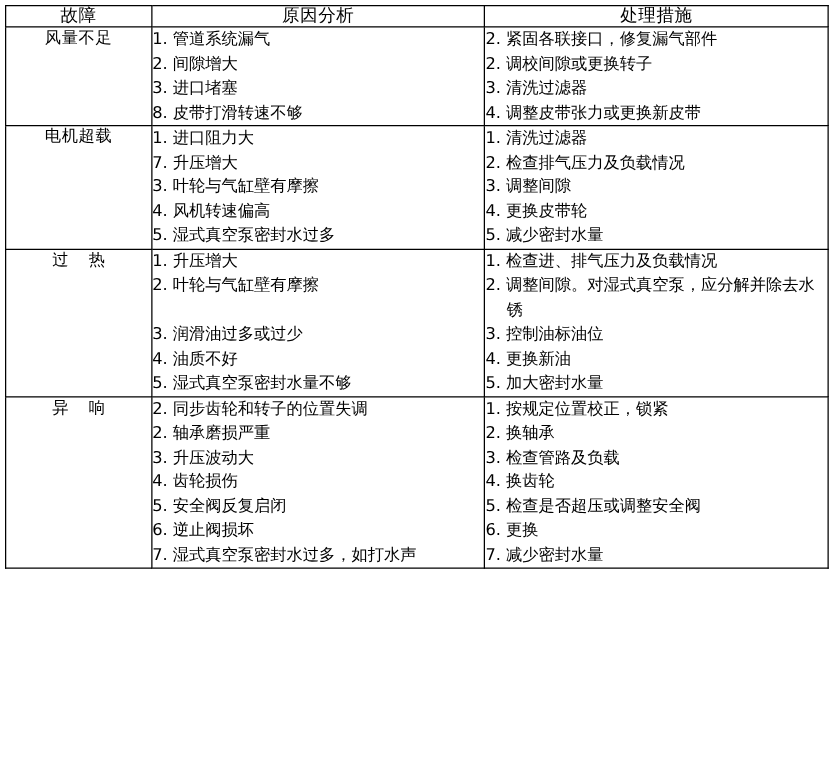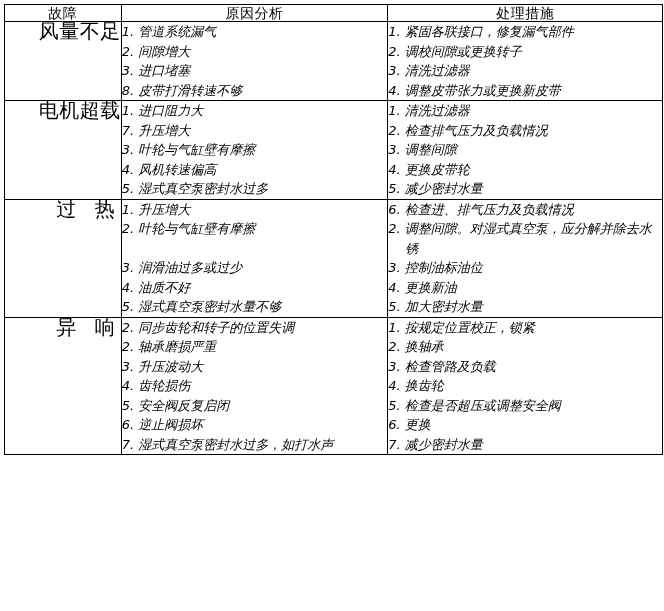--- a/index.html
+++ b/index.html
@@ -42,44 +42,43 @@
   .hdr-cell {
     text-align: center;
     font-size: 14px;
     line-height: 16px;
     padding: 6px 0 7px 0;
     letter-spacing: 0.5px;
   }
 
   
   .fault-cell {
-    text-align: right;
+    text-align: center;
     vertical-align: middle;
-    font-size: 20px;
+    font-size: 13px;
     line-height: 18px;
     letter-spacing: 0.5px;
     padding: 2px 2px;
   }
   .fault-cell.spaced {
     letter-spacing: 6px;
     text-indent: 6px;
     margin-left: 47px;
   }
 
   
   .list-cell {
     font-size: 13px;
     line-height: 19.5px;
     padding: 4px 4px 5px 6px;
   }
   .list-cell ol {
     margin: 0;
     padding: 0;
     list-style: none;
-    font-style: italic;
   }
   .list-cell li {
     margin: 0;
     padding: 0 0 0 17px;
     text-indent: -17px;
     white-space: normal;
   }
   .list-cell li.blank {
     height: 19.5px;
     padding: 0;
@@ -109,21 +108,21 @@
           <td class="list-cell">
             <ol>
               <li>1. 管道系统漏气</li>
               <li>2. 间隙增大</li>
               <li>3. 进口堵塞</li>
               <li>8. 皮带打滑转速不够</li>
             </ol>
           </td>
           <td class="list-cell">
             <ol>
-              <li>1. 紧固各联接口，修复漏气部件</li>
+              <li>2. 紧固各联接口，修复漏气部件</li>
               <li>2. 调校间隙或更换转子</li>
               <li>3. 清洗过滤器</li>
               <li>4. 调整皮带张力或更换新皮带</li>
             </ol>
           </td>
         </tr>
         <tr>
           <td class="fault-cell">电机超载</td>
           <td class="list-cell">
             <ol>
@@ -151,21 +150,21 @@
               <li>1. 升压增大</li>
               <li>2. 叶轮与气缸壁有摩擦</li>
               <li class="blank"></li>
               <li>3. 润滑油过多或过少</li>
               <li>4. 油质不好</li>
               <li>5. 湿式真空泵密封水量不够</li>
             </ol>
           </td>
           <td class="list-cell">
             <ol>
-              <li>6. 检查进、排气压力及负载情况</li>
+              <li>1. 检查进、排气压力及负载情况</li>
               <li>2. 调整间隙。对湿式真空泵，应分解并除去水锈</li>
               <li>3. 控制油标油位</li>
               <li>4. 更换新油</li>
               <li>5. 加大密封水量</li>
             </ol>
           </td>
         </tr>
         <tr>
           <td class="fault-cell spaced">异  响</td>
           <td class="list-cell">

